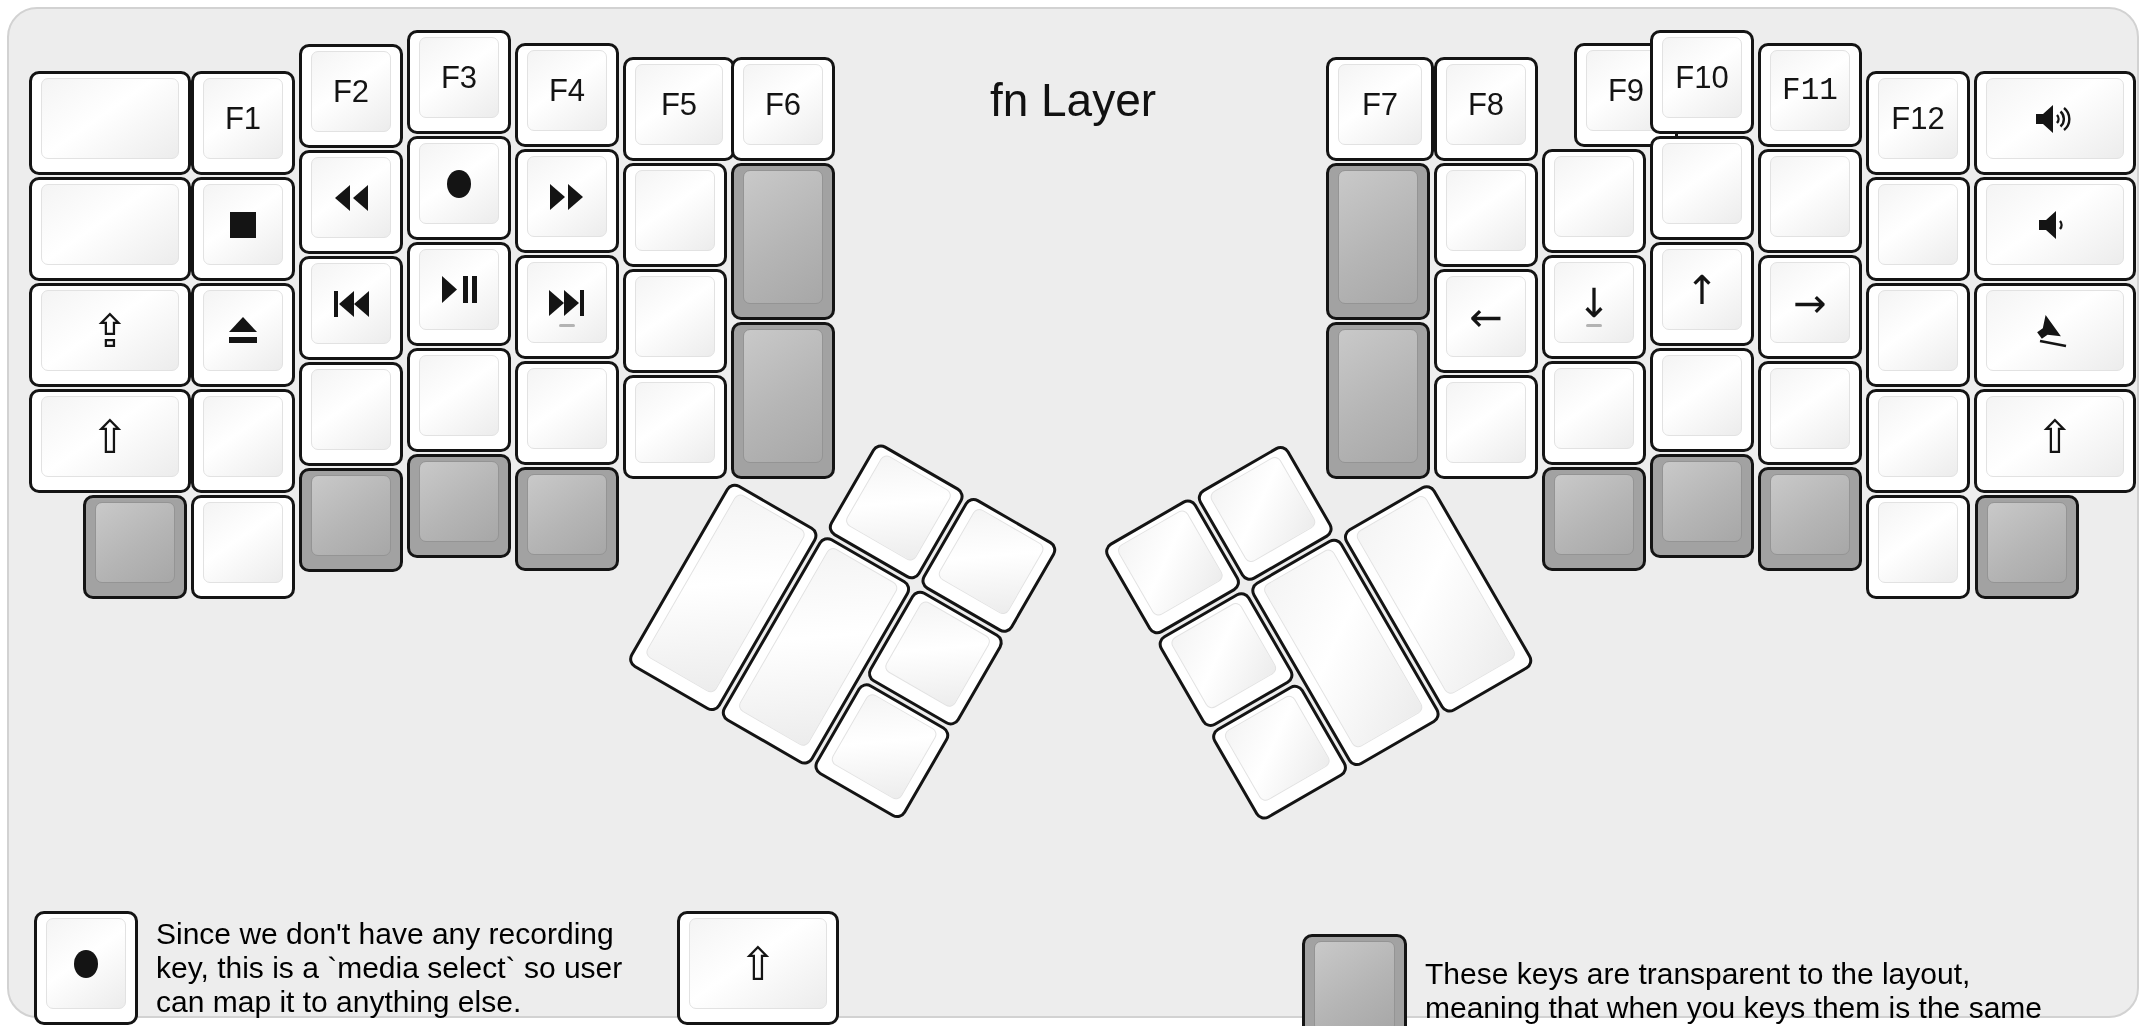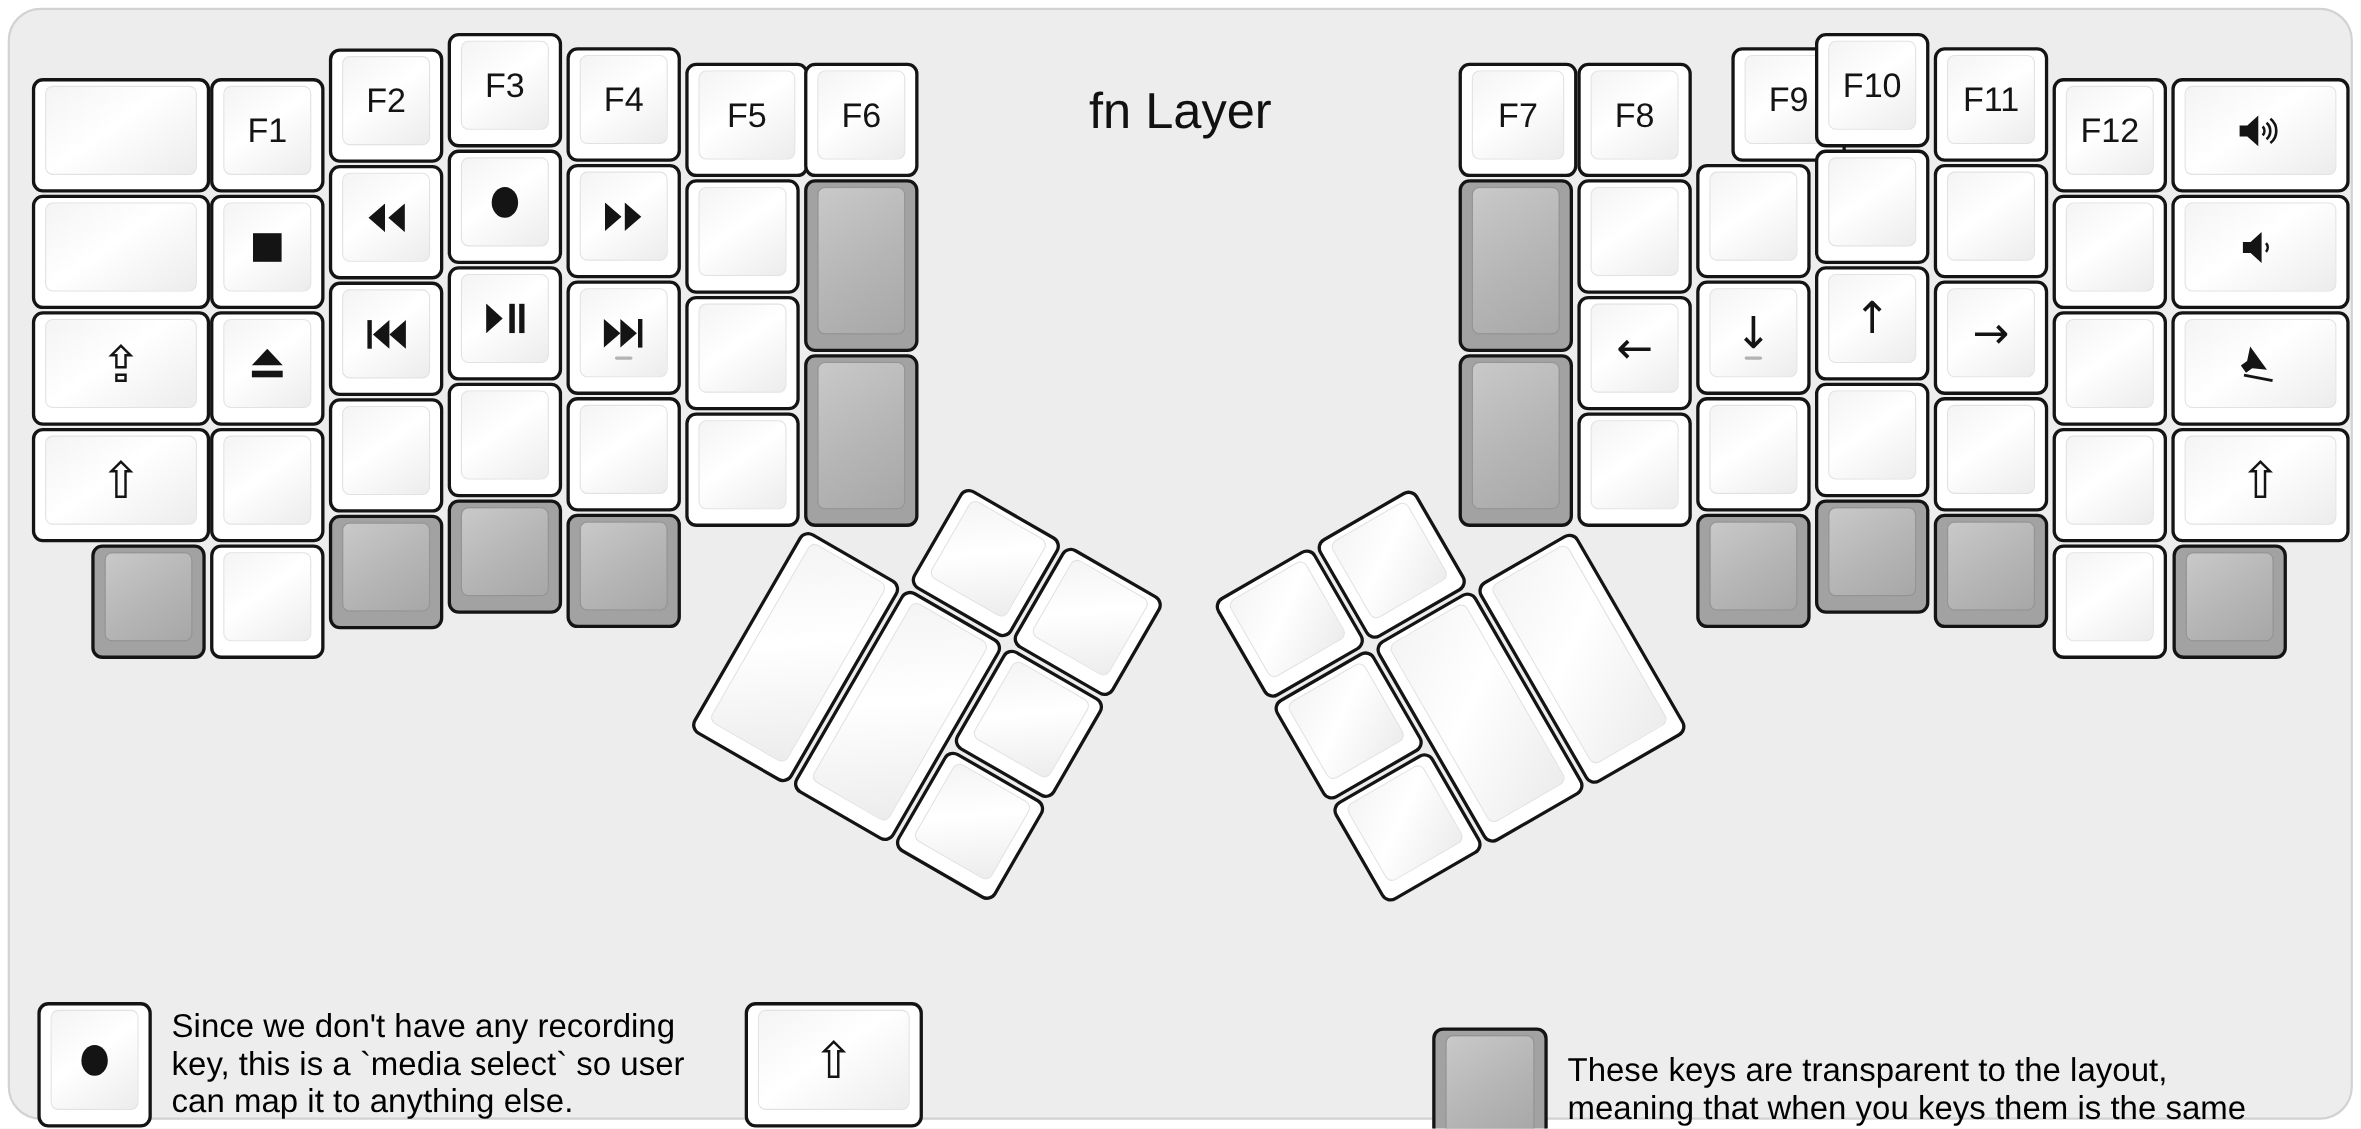--- a/index.html
+++ b/index.html
@@ -287,21 +287,21 @@
         <div class="ktop">
           <span class="kglyph karrow">↑</span>
         </div>
       </div>
       <div class="key" style="left: 1641px; top: 339px; width: 104px; height: 104px;">
         <div class="ktop"></div>
       </div>
       <div class="key grey" style="left: 1641px; top: 445px; width: 104px; height: 104px;">
         <div class="ktop"></div>
       </div>
-      <div class="key" style="left: 1749px; top: 34px; width: 104px; height: 104px;">
+      <div class="key" style="left: 1749px; top: 34px; width: 104px; height: 104px; font-family: Liberation Mono, monospace;">
         <div class="ktop">
           <span class="klabel">F11</span>
         </div>
       </div>
       <div class="key" style="left: 1749px; top: 140px; width: 104px; height: 104px;">
         <div class="ktop"></div>
       </div>
       <div class="key" style="left: 1749px; top: 246px; width: 104px; height: 104px;">
         <div class="ktop">
           <span class="kglyph karrow">→</span>

